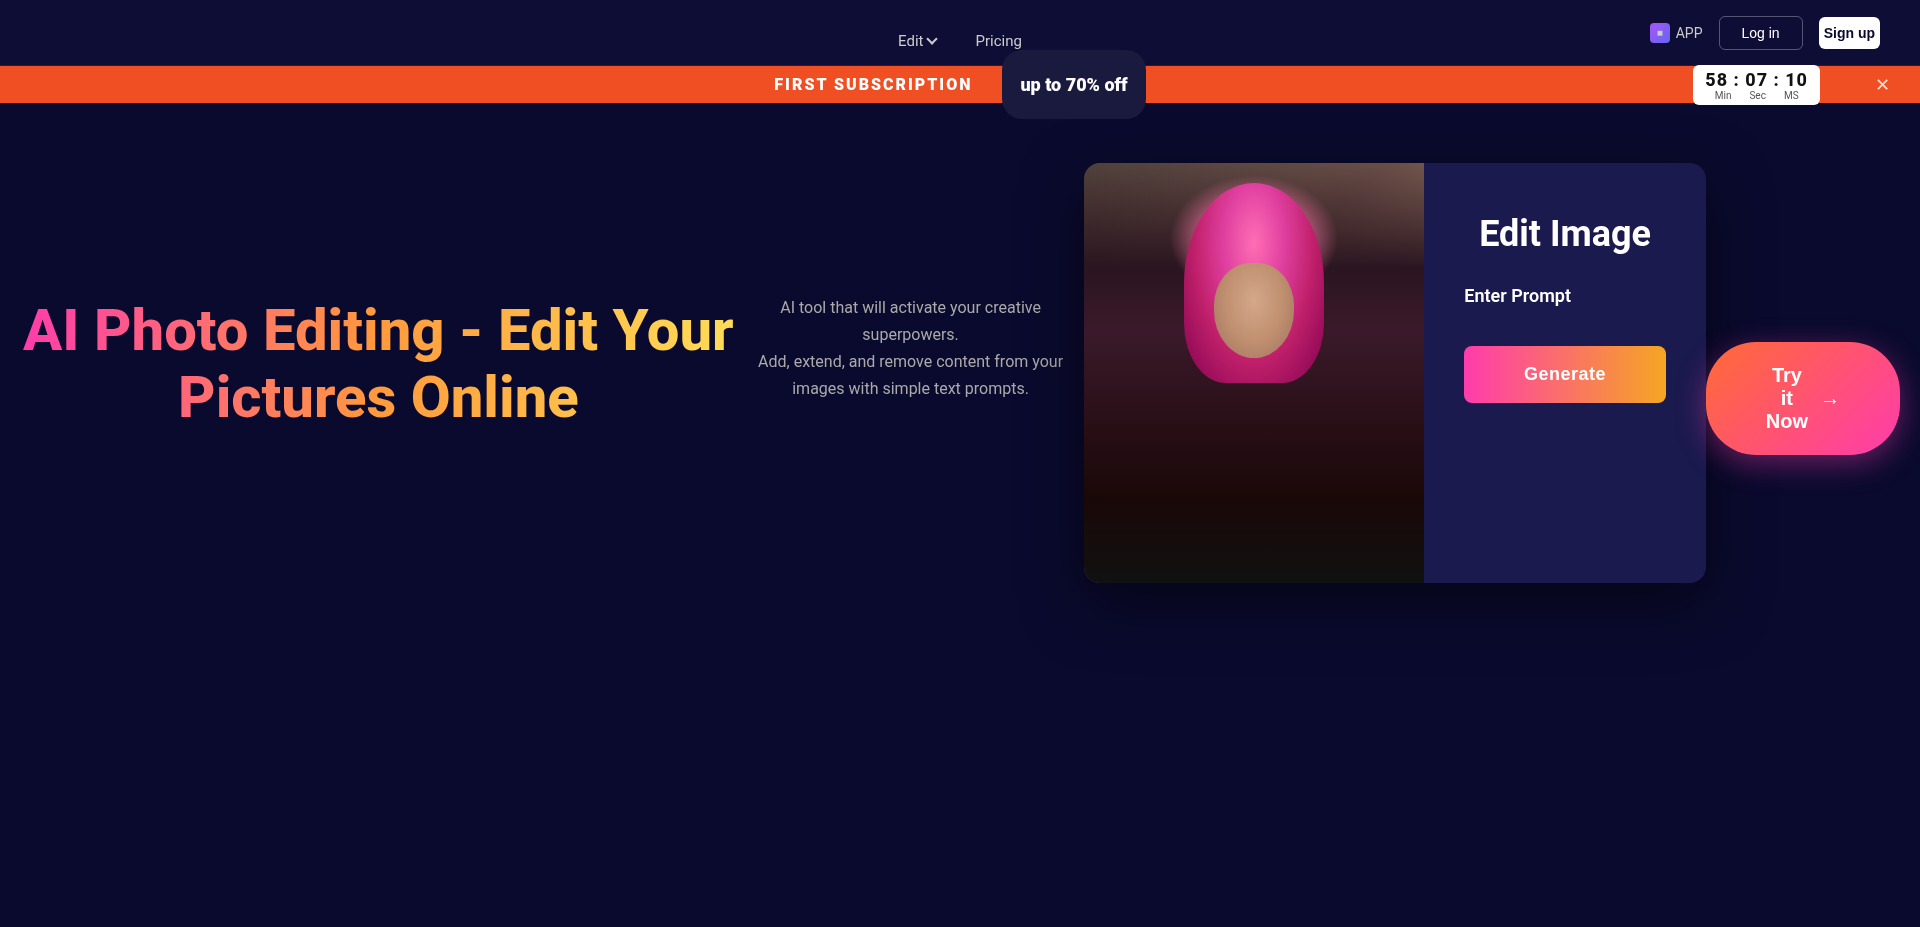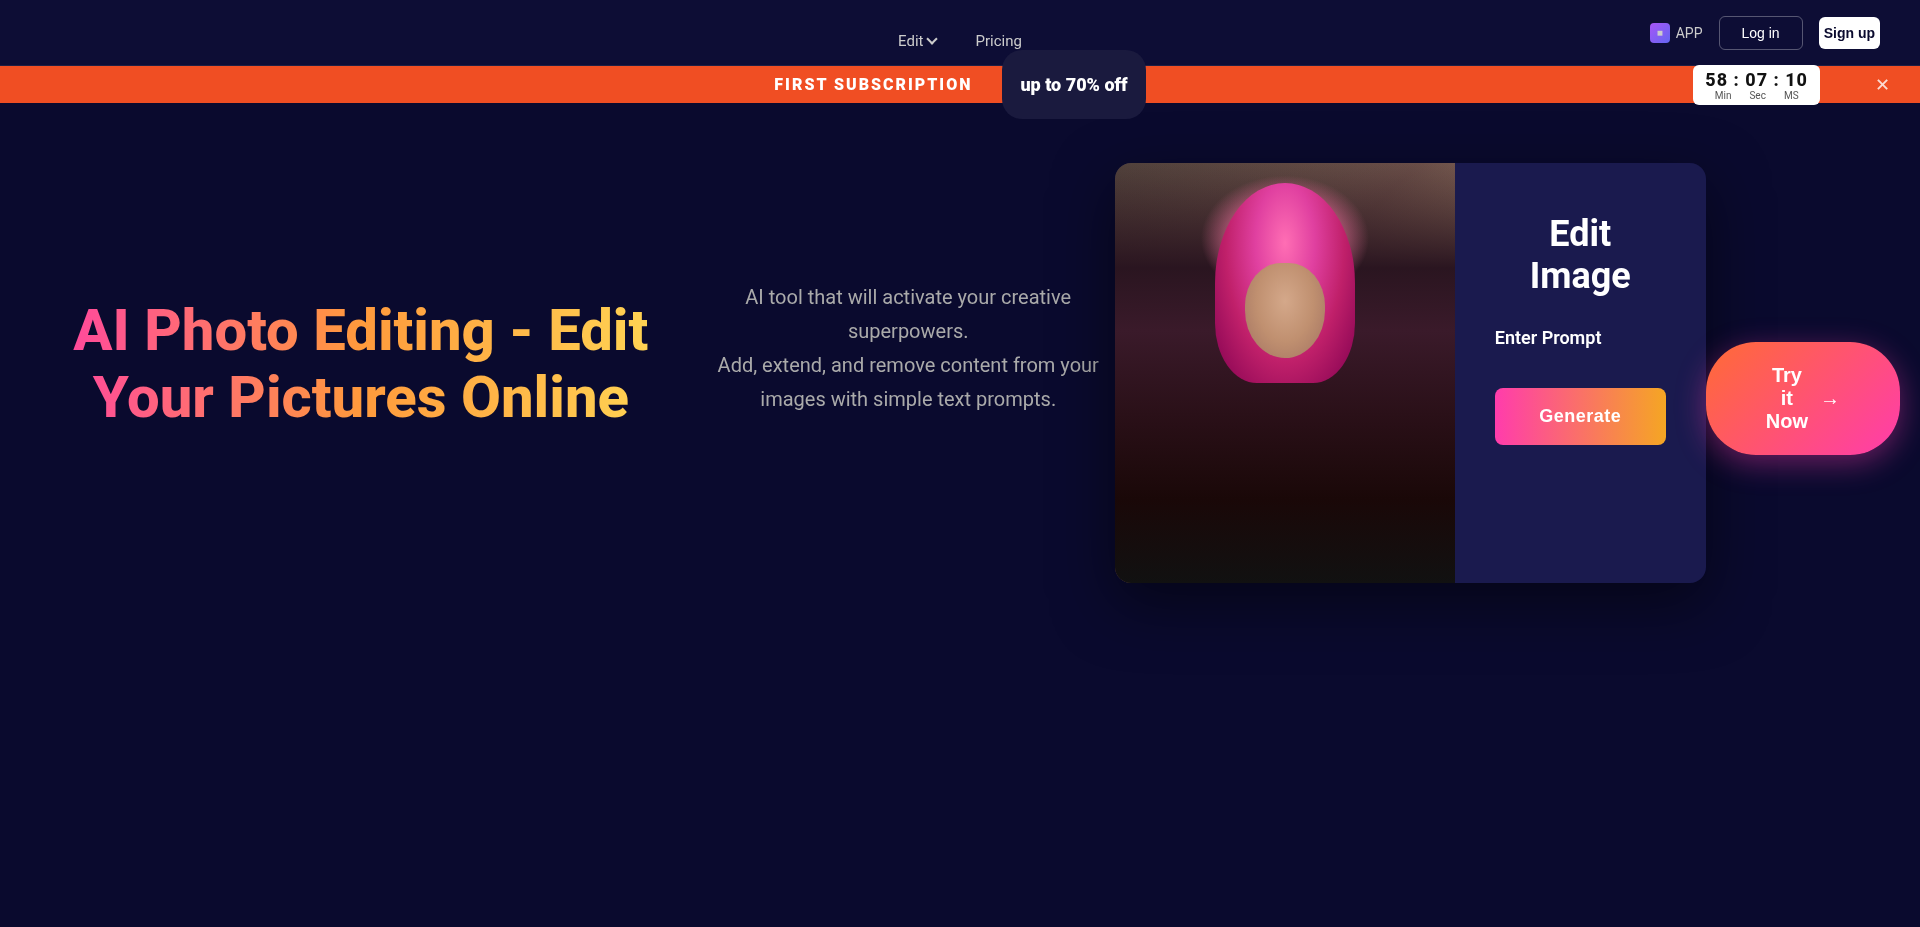--- a/index.html
+++ b/index.html
@@ -158,21 +158,21 @@
       text-align: center;
       background: linear-gradient(90deg, #ff3cac, #ff9a3c, #ffdd57);
       -webkit-background-clip: text;
       -webkit-text-fill-color: transparent;
       background-clip: text;
       margin-bottom: 18px;
       line-height: 1.15;
     }
     .hero-sub {
       color: #aaa;
-      font-size: 20px;
+      font-size: 16px;
       text-align: center;
       line-height: 1.7;
       margin-bottom: 50px;
     }
 
     
     .card {
       display: flex;
       width: 976px;
       min-height: 420px;

